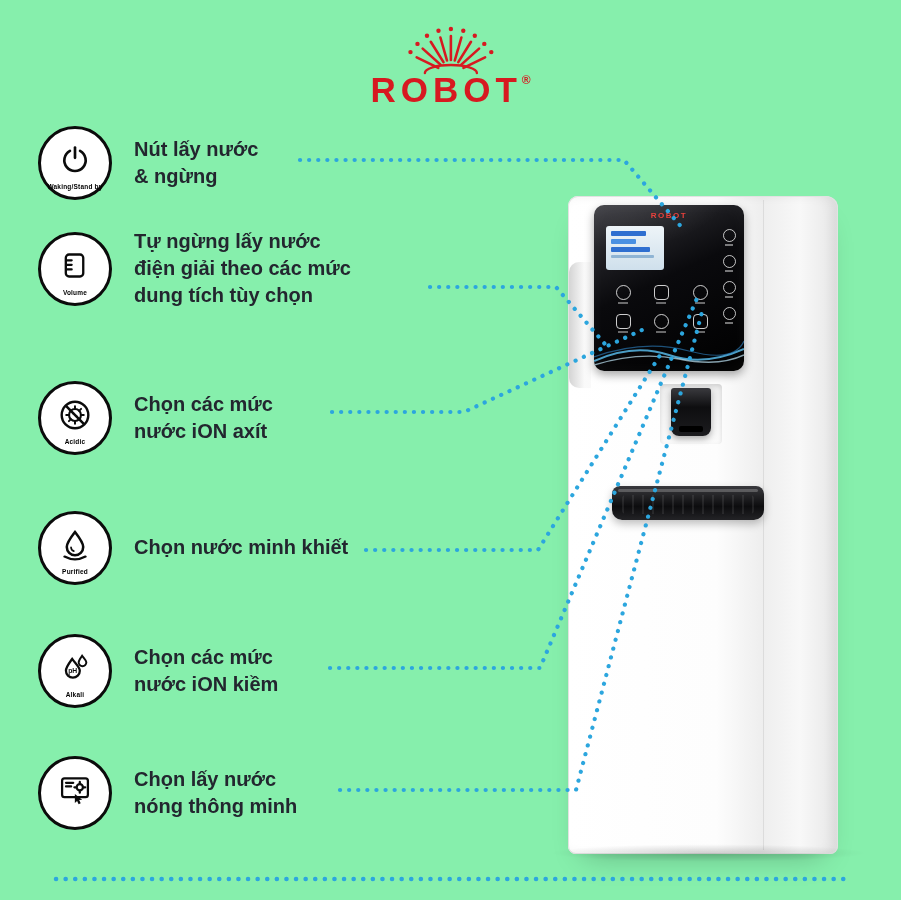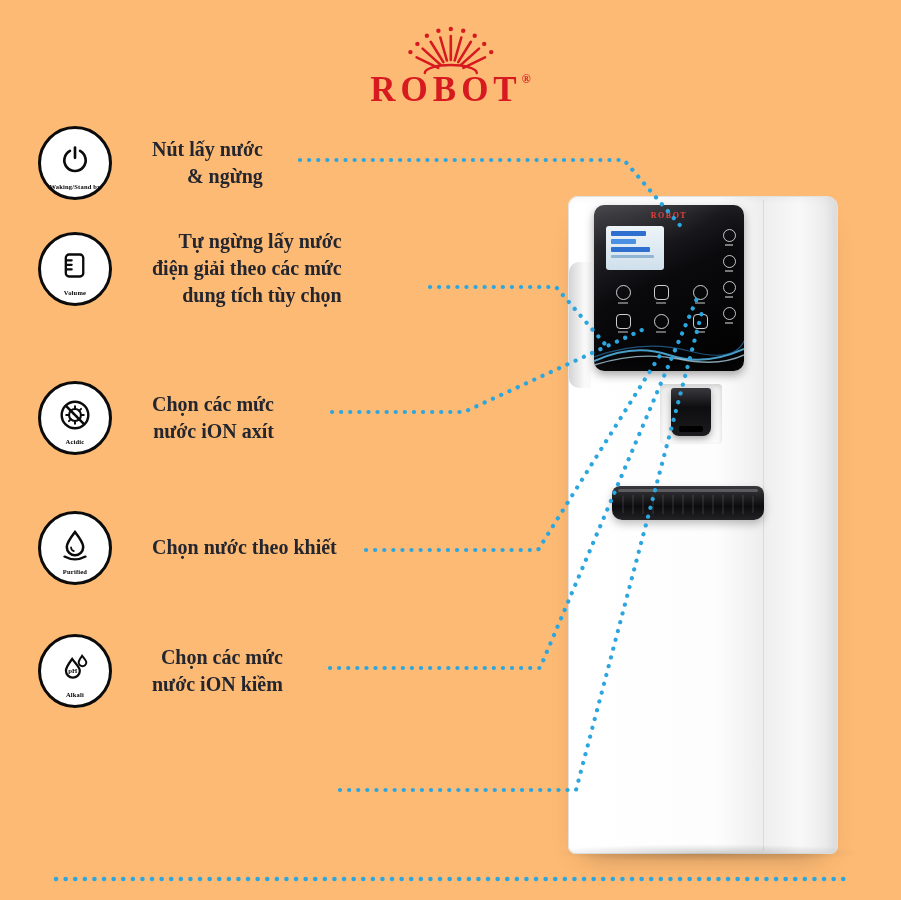--- a/index.html
+++ b/index.html
@@ -1,41 +1,40 @@
 <!DOCTYPE html>
 <html><head>
 <meta charset="utf-8">
 <style>
   html,body{margin:0;padding:0;background:#fff;}
   .canvas{
-    position:relative;width:901px;height:900px;background:#fdba74;overflow:hidden;
-    font-family:Liberation Serif, serif;color:#22242e;
+    position:relative;width:901px;height:900px;background:#86efac;overflow:hidden;
+    font-family:Liberation Sans, sans-serif;color:#22242e;
   }
 
   
   .logo{position:absolute;left:50%;top:20px;transform:translateX(-50%);text-align:center;}
   .logo-crown{display:block;margin:0 auto -4px auto;}
   .brand-text{font-size:35px;font-weight:bold;color:#D71920;letter-spacing:5px;line-height:1;}
   .brand-text sup{font-size:12px;letter-spacing:0;vertical-align:18px;}
 
   
   .feature{position:absolute;left:38px;display:flex;align-items:center;}
   .badge{
     position:relative;flex:0 0 auto;width:74px;height:74px;border:3.5px solid #0b0b0b;border-radius:50%;
     background:#fff;display:flex;align-items:center;justify-content:center;box-sizing:border-box;
   }
   .badge svg{margin-top:-6px;}
   .badge-caption{
     position:absolute;bottom:7px;left:0;width:100%;text-align:center;
     font-size:6.5px;font-weight:bold;color:#000;letter-spacing:.2px;
   }
   .feature-label{
-    margin-left:40px;font-size:20px;line-height:1.36;font-weight:600;color:#23262f;
+    margin-left:22px;font-size:20px;line-height:1.36;font-weight:600;color:#23262f;
     white-space:pre-line;
-    text-align:right;
   }
 
   
   .lines{position:absolute;left:0;top:0;pointer-events:none;}
 
   
   .machine{position:absolute;left:568px;top:196px;width:270px;height:658px;}
   .machine-body{
     position:absolute;inset:0;border-radius:10px 12px 8px 8px;
     background:linear-gradient(90deg,#ffffff 0%,#fdfdfd 55%,#eeeeee 72%,#f8f8f8 86%,#e6e6e6 100%);
@@ -172,36 +171,54 @@
 
   <div class="feature" style="top:511px">
     <div class="badge">
       <svg width="34" height="34" viewBox="0 0 24 24" fill="none" stroke="#0b0b0b" stroke-width="1.8" stroke-linecap="round">
         <path d="M12 2.8C9.2 6.4 6.2 10.2 6.2 13.4a5.8 5.8 0 0 0 11.6 0C17.8 10.2 14.8 6.4 12 2.8Z"></path>
         <path d="M9.2 13.6a2.9 2.9 0 0 0 2 2.7" stroke-width="1.2"></path>
         <path d="M4.6 20.2q7.4 4 14.8 0" stroke-width="1.6"></path>
       </svg>
       <span class="badge-caption">Purified</span>
     </div>
-    <div class="feature-label">Chọn nước theo khiết</div>
+    <div class="feature-label">Chọn nước minh khiết</div>
   </div>
 
   <div class="feature" style="top:634px">
     <div class="badge">
       <svg width="34" height="34" viewBox="0 0 24 24" fill="none" stroke="#0b0b0b" stroke-width="1.6" stroke-linecap="round">
         <path d="M10 5.6C8 8.4 5.6 11.4 5.6 13.9a4.9 4.9 0 0 0 9.8 0C15.4 11.4 12 8.4 10 5.6Z"></path>
         <path d="M17 3.4C16 4.9 14.6 6.6 14.6 8a2.7 2.7 0 0 0 5.4 0C20 6.6 18 4.9 17 3.4Z" stroke-width="1.4"></path>
         <text x="10.4" y="15.7" font-size="4.8" font-weight="bold" fill="#0b0b0b" stroke="none" text-anchor="middle">pH</text>
       </svg>
       <span class="badge-caption">Alkali</span>
     </div>
     <div class="feature-label">Chọn các mức
 nước iON kiềm</div>
   </div>
 
+  <div class="feature" style="top:756px">
+    <div class="badge">
+      <svg width="36" height="36" viewBox="0 0 24 24" fill="none" stroke="#0b0b0b" stroke-width="1.5" stroke-linecap="round" stroke-linejoin="round">
+        <rect x="3.4" y="4.2" width="17.2" height="12.6" rx="1.6"></rect>
+        <line x1="6" y1="7.2" x2="10.8" y2="7.2"></line>
+          <line x1="6" y1="9.6" x2="9.4" y2="9.6"></line>
+        <circle cx="15.2" cy="10.2" r="2.1"></circle>
+        <line x1="15.2" y1="7.4" x2="15.2" y2="6.6"></line>
+          <line x1="15.2" y1="13" x2="15.2" y2="13.8"></line>
+        <line x1="12.4" y1="10.2" x2="11.6" y2="10.2"></line>
+          <line x1="18" y1="10.2" x2="18.8" y2="10.2"></line>
+        <path d="M11.9 14.6v6l1.5-1.3 1 2.2 1.4-.6-1-2.2 2-.2Z" fill="#0b0b0b" stroke="none"></path>
+      </svg>
+      <span class="badge-caption"></span>
+    </div>
+    <div class="feature-label">Chọn lấy nước
+nóng thông minh</div>
+  </div>
 
   <div class="machine">
     <div class="machine-body"></div>
     <div class="machine-seam"></div>
     <div class="edge-strip"></div>
 
     <div class="panel">
       <div class="panel-gloss"></div>
       <div class="panel-brand">ROBOT</div>
       <div class="screen">

